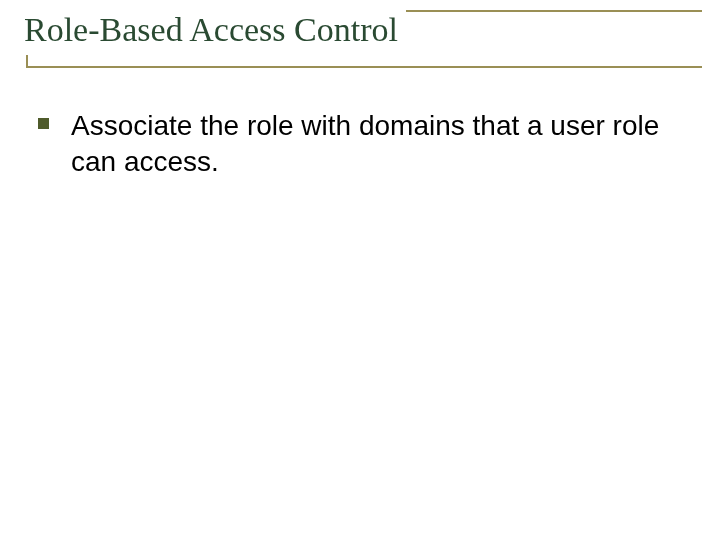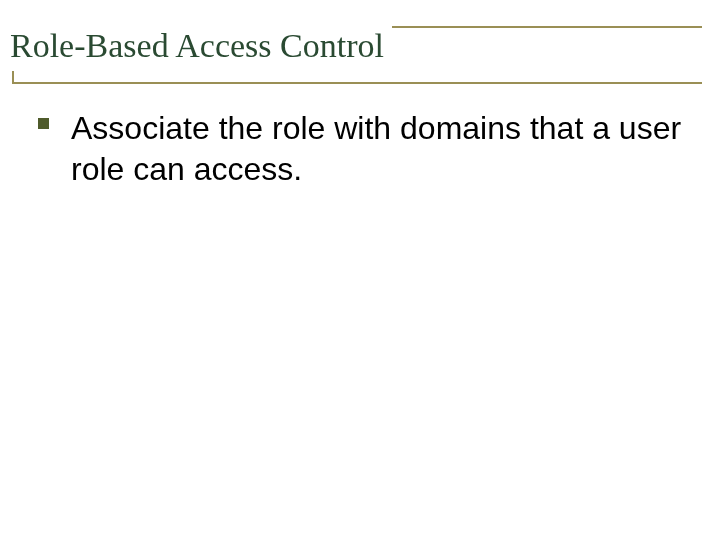--- a/index.html
+++ b/index.html
@@ -12,24 +12,23 @@
     overflow: hidden;
   }
   .slide {
     position: relative;
     width: 720px;
     height: 540px;
     box-sizing: border-box;
   }
   .title-wrap {
     position: absolute;
-    left: 12px;
+    left: 26px;
     top: 10px;
     right: 18px;
-    margin-top: 16px;
   }
   .title-rule-top {
     position: absolute;
     top: 0;
     left: 0;
     right: 0;
     height: 2px;
     background: #9a8f55;
   }
   .title-rule-bottom {
@@ -59,21 +58,21 @@
     color: #2a4a32;
     z-index: 2;
     line-height: 1.2;
   }
   .content {
     position: absolute;
     left: 36px;
     right: 36px;
     top: 108px;
     font-family: Arial, Helvetica, sans-serif;
-    font-size: 32px;
+    font-size: 28px;
     color: #000000;
   }
   .bullet-item {
     display: flex;
     align-items: flex-start;
     margin-bottom: 6px;
     line-height: 1.28;
   }
   .bullet-marker {
     width: 11px;

